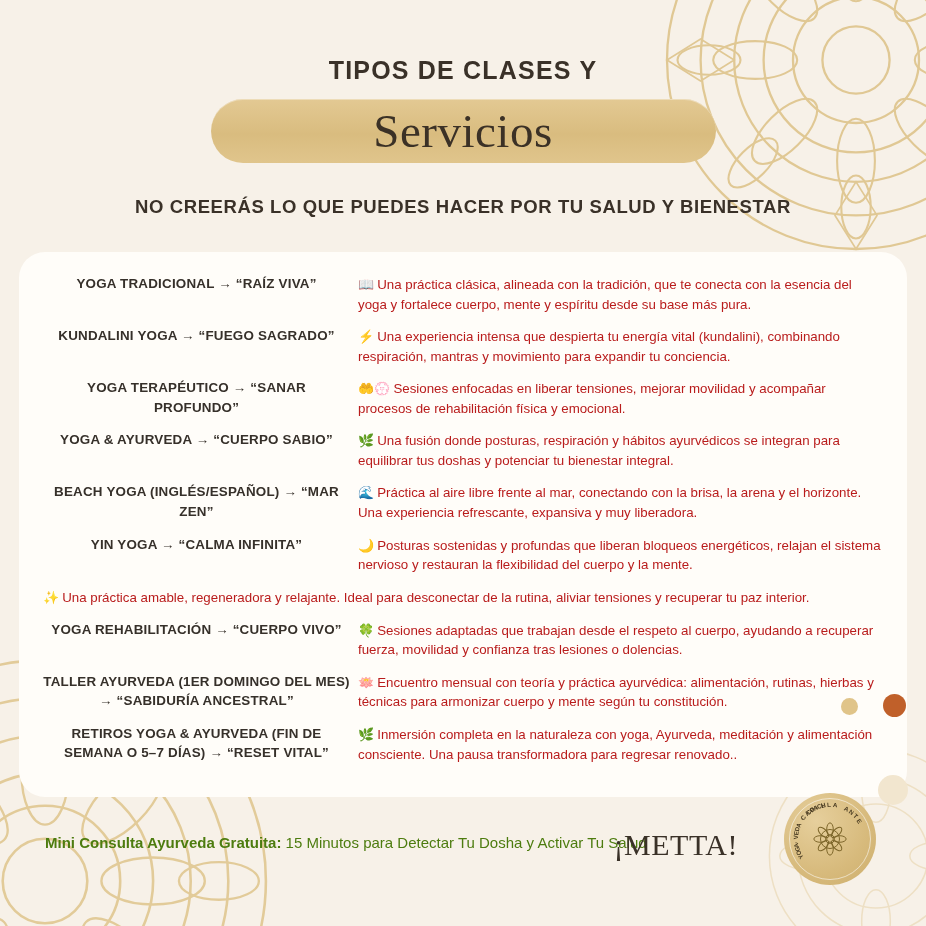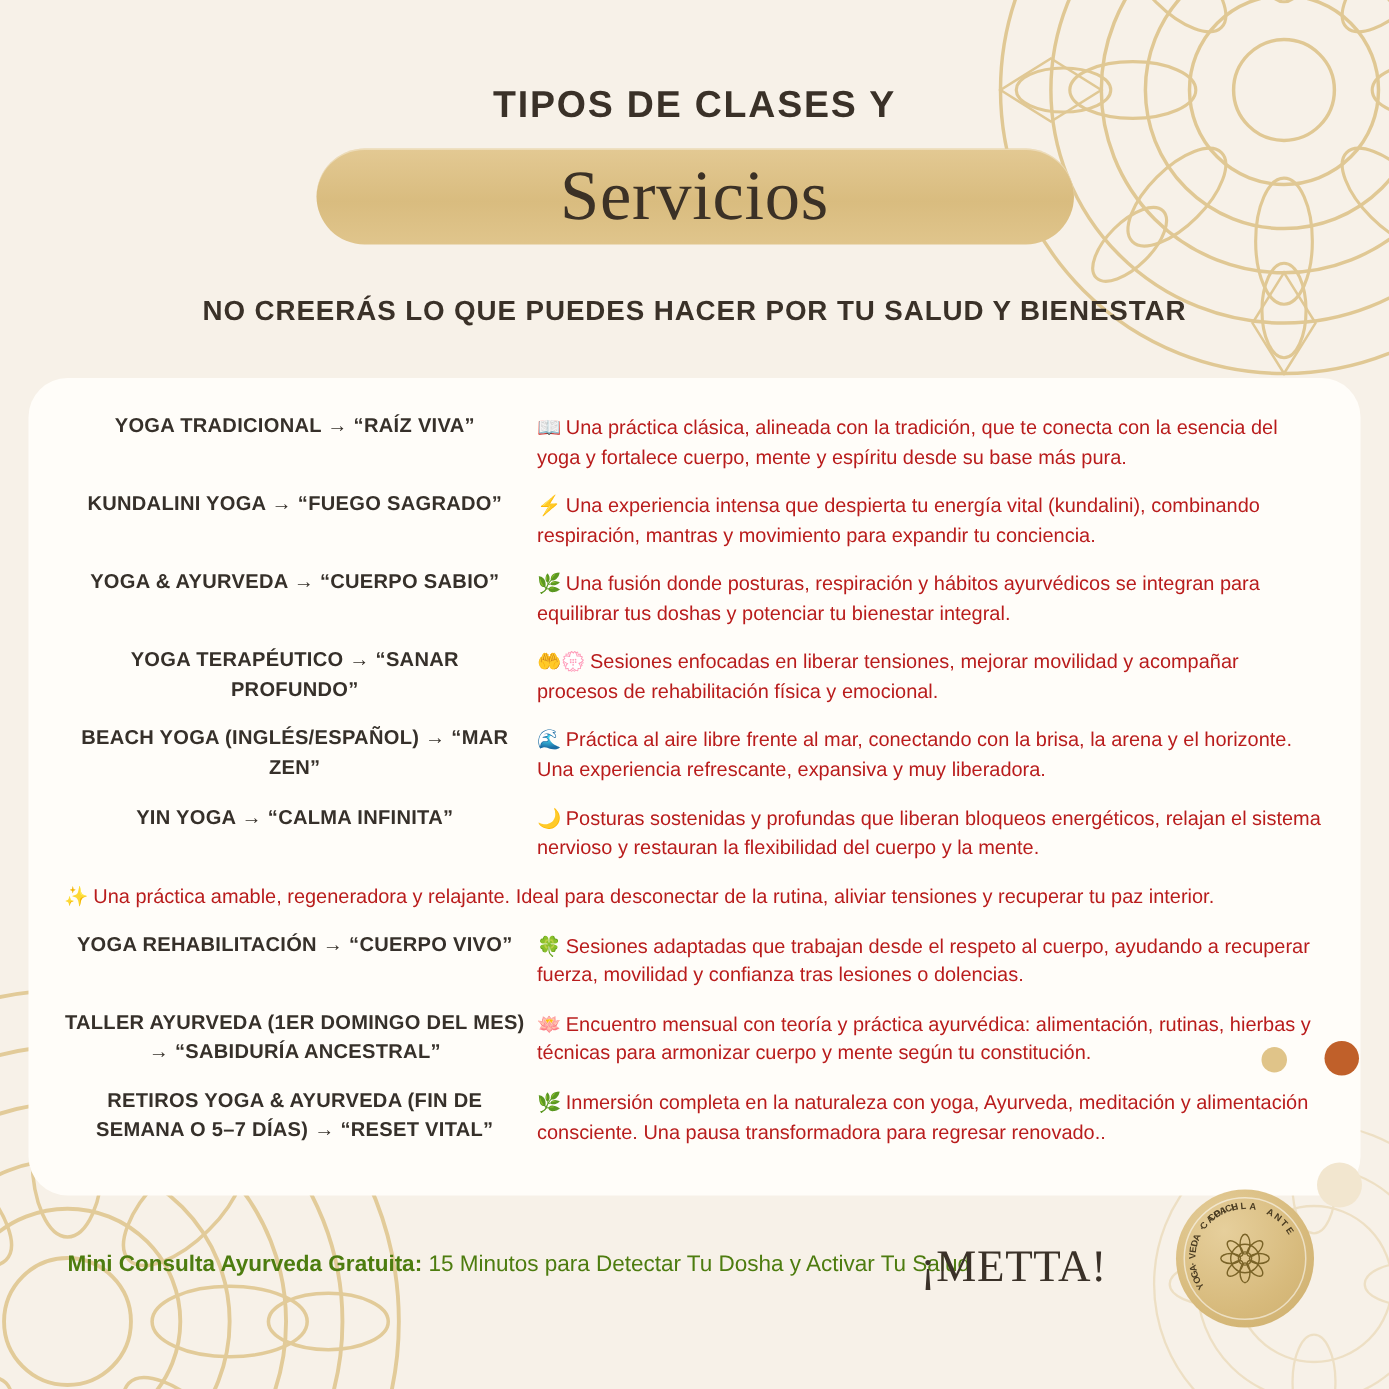--- a/index.html
+++ b/index.html
@@ -298,28 +298,28 @@
     <div class="row r0">
       <div class="row-left">YOGA TRADICIONAL → “RAÍZ VIVA”</div>
       <div class="row-right"><span class="emoji">📖</span><span>Una práctica clásica, alineada con la tradición, que te conecta con la esencia del yoga y fortalece cuerpo, mente y espíritu desde su base más pura.</span></div>
     </div>
 
     <div class="row r1">
       <div class="row-left">KUNDALINI YOGA → “FUEGO SAGRADO”</div>
       <div class="row-right"><span class="emoji">⚡</span><span>Una experiencia intensa que despierta tu energía vital (kundalini), combinando respiración, mantras y movimiento para expandir tu conciencia.</span></div>
     </div>
 
+    <div class="row r3">
+      <div class="row-left">YOGA TERAPÉUTICO → “SANAR PROFUNDO”</div>
+      <div class="row-right"><span class="emoji">🤲💮</span><span>Sesiones enfocadas en liberar tensiones, mejorar movilidad y acompañar procesos de rehabilitación física y emocional.</span></div>
+    </div>
+
     <div class="row r2">
       <div class="row-left">YOGA &amp; AYURVEDA → “CUERPO SABIO”</div>
       <div class="row-right"><span class="emoji">🌿</span><span>Una fusión donde posturas, respiración y hábitos ayurvédicos se integran para equilibrar tus doshas y potenciar tu bienestar integral.</span></div>
-    </div>
-
-    <div class="row r3">
-      <div class="row-left">YOGA TERAPÉUTICO → “SANAR PROFUNDO”</div>
-      <div class="row-right"><span class="emoji">🤲💮</span><span>Sesiones enfocadas en liberar tensiones, mejorar movilidad y acompañar procesos de rehabilitación física y emocional.</span></div>
     </div>
 
     <div class="row r4">
       <div class="row-left">BEACH YOGA (INGLÉS/ESPAÑOL) → “MAR ZEN”</div>
       <div class="row-right"><span class="emoji">🌊</span><span>Práctica al aire libre frente al mar, conectando con la brisa, la arena y el horizonte. Una experiencia refrescante, expansiva y muy liberadora.</span></div>
     </div>
 
     <div class="row r5">
       <div class="row-left">YIN YOGA → “CALMA INFINITA”</div>
       <div class="row-right"><span class="emoji">🌙</span><span>Posturas sostenidas y profundas que liberan bloqueos energéticos, relajan el sistema nervioso y restauran la flexibilidad del cuerpo y la mente.</span></div>

